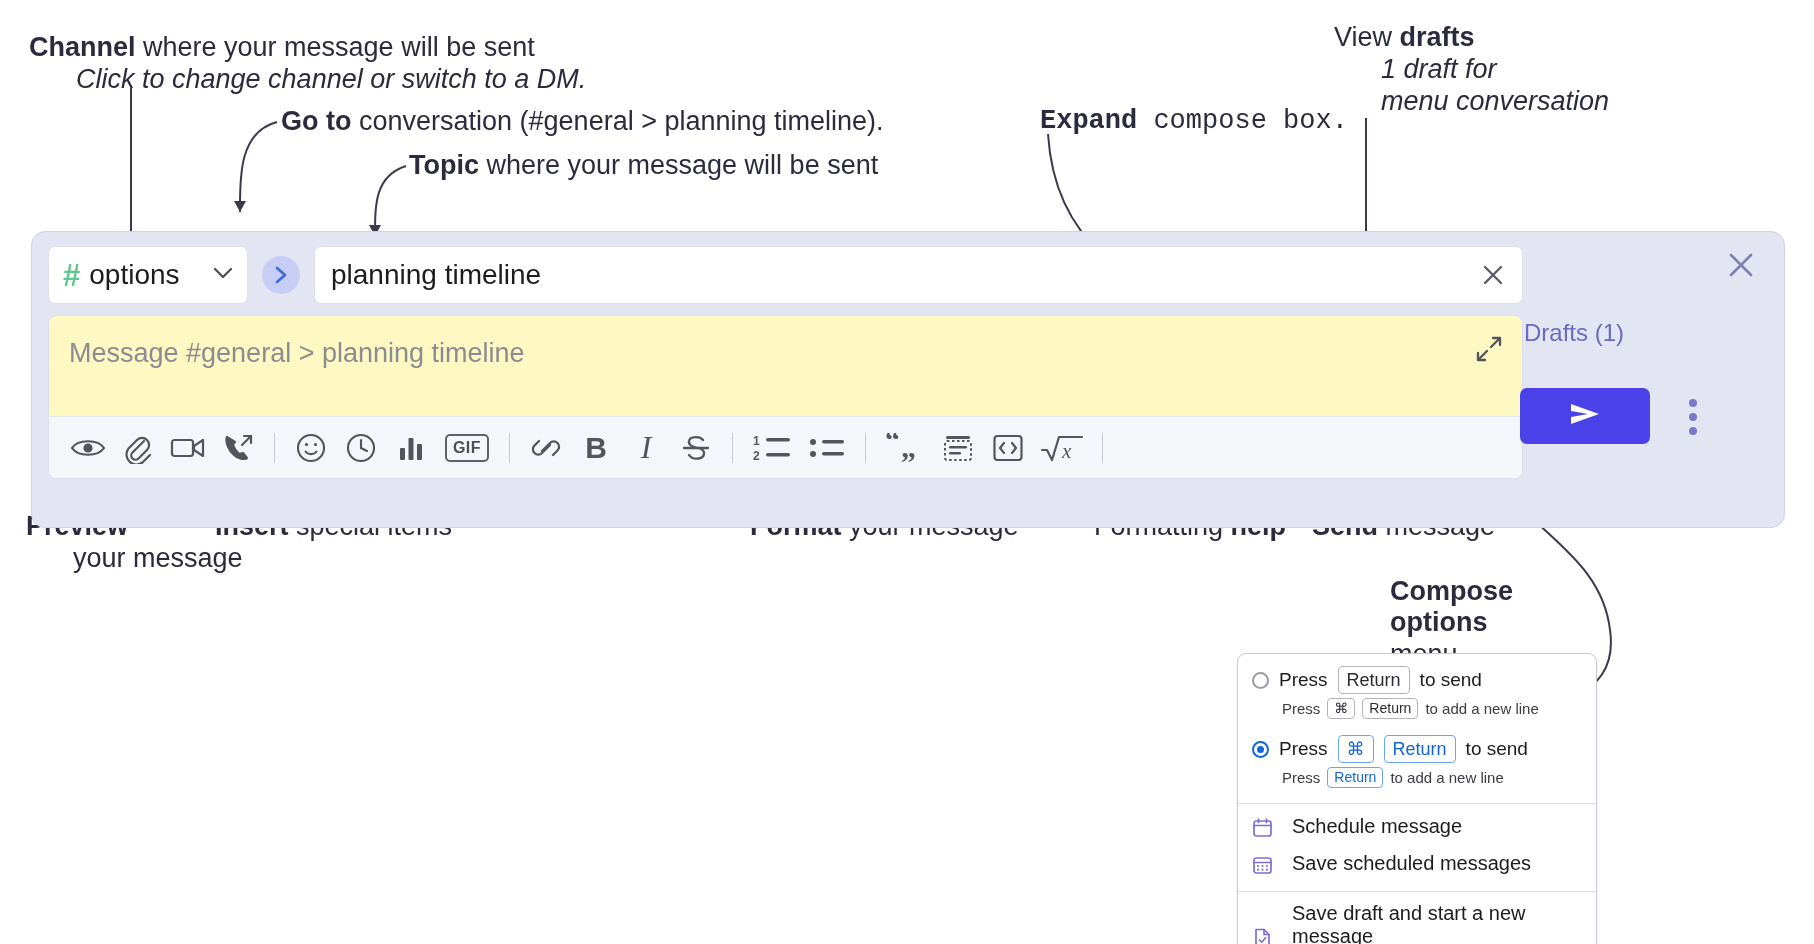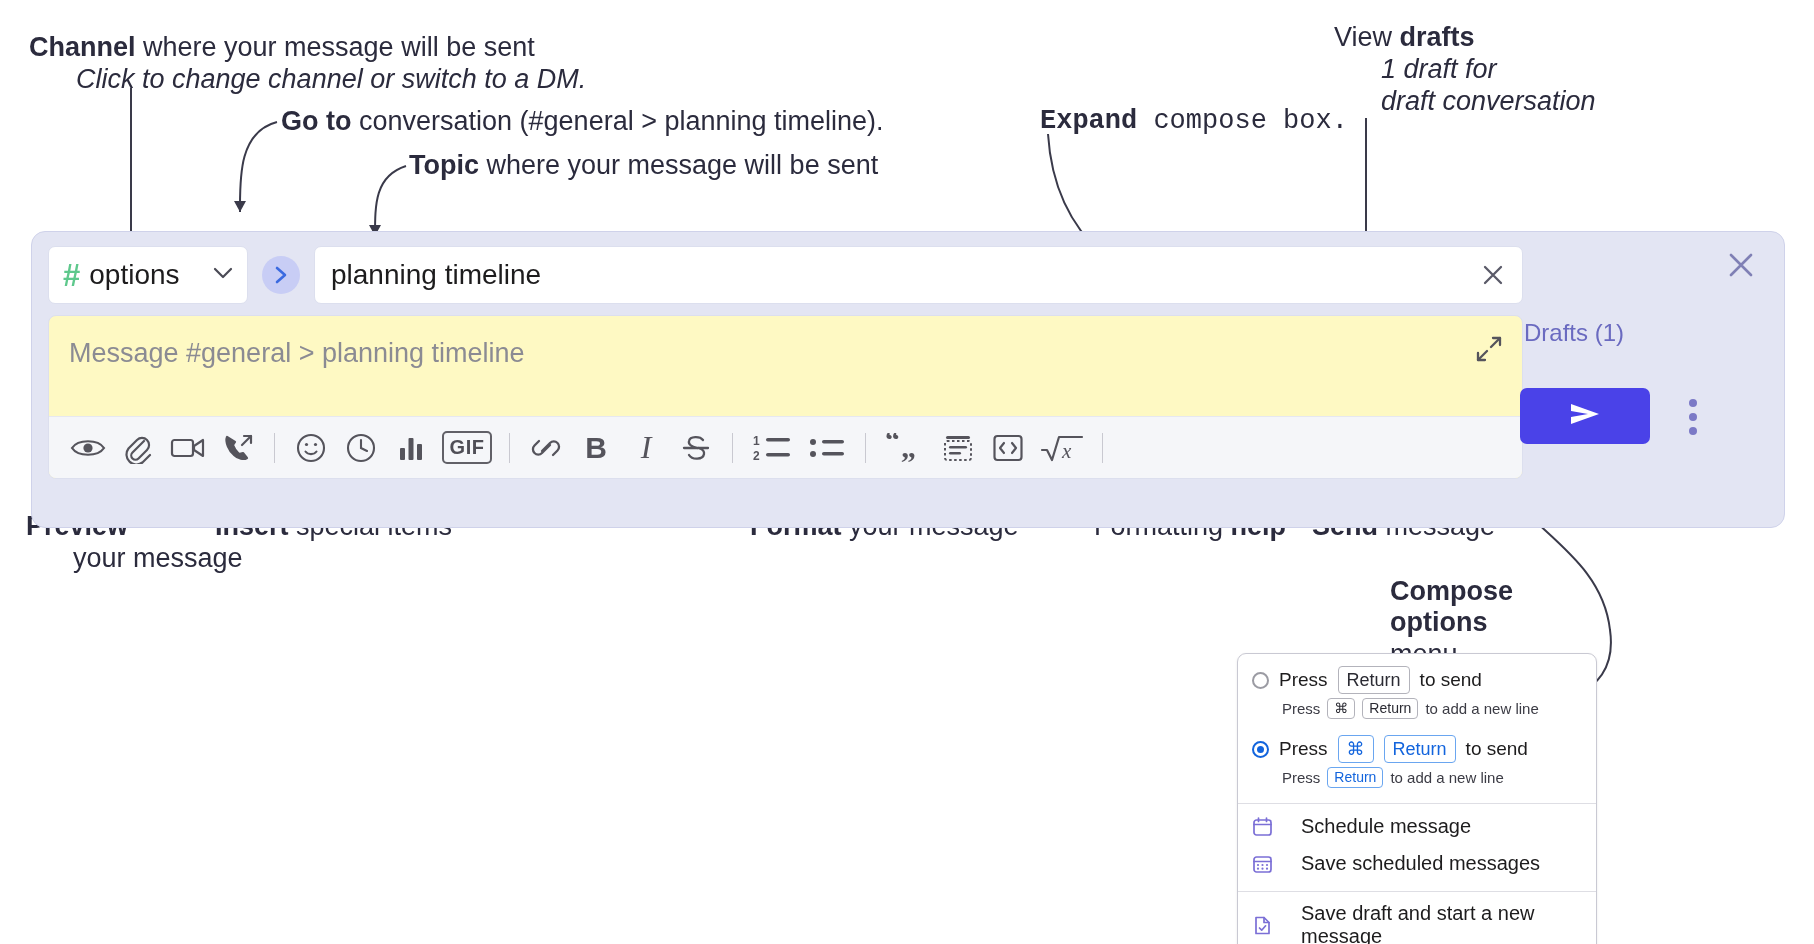--- a/index.html
+++ b/index.html
@@ -92,21 +92,21 @@
     padding: 0 14px;
     gap: 0;
   }
   .tb { width: 50px; height: 50px; display:flex; align-items:center; justify-content:center; color:#616067; }
   .tb svg { display:block; }
   .sep { width: 1px; height: 30px; background: #c9c9d1; margin: 0 11px; flex:0 0 auto; }
   .tb-letter { font-size: 30px; color: #55545c; }
   .tb-letter.it { font-family: "Liberation Serif", serif; font-style: italic; font-size: 32px; }
   .gifbox {
     border: 2px solid #616067; border-radius: 5px;
-    font-size: 20px; font-weight: 700; color: #4f4e56;
+    font-size: 16px; font-weight: 700; color: #4f4e56;
     padding: 3px 6px; letter-spacing: .5px;
   }
   .qmark { font-size: 30px; color: #55545c; }
 
   
   .right-panel { position: absolute; right: 14px; top: 0; width: 260px; height: 297px; }
   .panel-close { position: absolute; right: 12px; top: 16px; width: 34px; height: 34px; }
   .drafts-link {
     position: absolute; left: 14px; top: 87px;
     font-size: 24px; color: #6a6ac0;
@@ -150,21 +150,21 @@
     line-height: 1.35;
   }
   .key.blue { border-color: #6aa6f0; color: #1264dd; }
   .sub-row {
     display: flex; align-items: center; gap: 7px;
     font-size: 15px; color: #3b3b44; margin: 4px 0 0 30px;
   }
   .sub-row .key { font-size: 14px; padding: 0 6px; }
   .menu-div { height: 1px; background: #dedee4; margin: 9px 0 0 0; }
   .menu-item {
-    display: flex; align-items: center; gap: 28px;
+    display: flex; align-items: flex-end; gap: 19px;
     padding: 7px 14px; font-size: 20px; color: #1d1c1d;
   }
   .menu-item svg { display:block; flex:0 0 auto; }
 </style>
 </head>
 <body>
 
 <div id="stage">
 
   <div class="anno" style="left:29px; top:32px;">
@@ -180,21 +180,21 @@
     <b>Topic</b><span> where your message will be sent</span>
   </div>
 
   <div class="anno" style="left:1040px; top:106px;font-family:Liberation Mono, monospace;">
     <b>Expand</b><span> compose box.</span>
   </div>
 
   <div class="anno" style="left:1334px; top:22px;">
     <span><span>View </span><b>drafts</b></span>
     <span class="sub">1 draft for</span>
-    <span class="sub">draft conversation</span>
+    <span class="sub">menu conversation</span>
   </div>
 
   <div class="anno" style="left:26px; top:511px;">
     <b>Preview</b>
     <span class="sub" style="font-style:normal;">your message</span>
   </div>
 
   <div class="anno" style="left:215px; top:511px;">
     <b>Insert</b><span> special items</span>
   </div>

